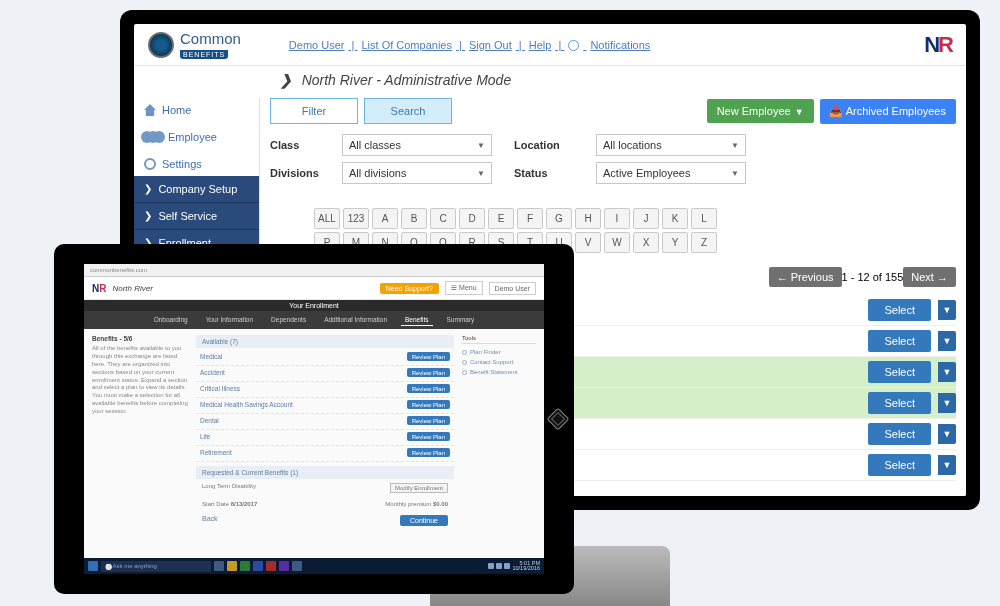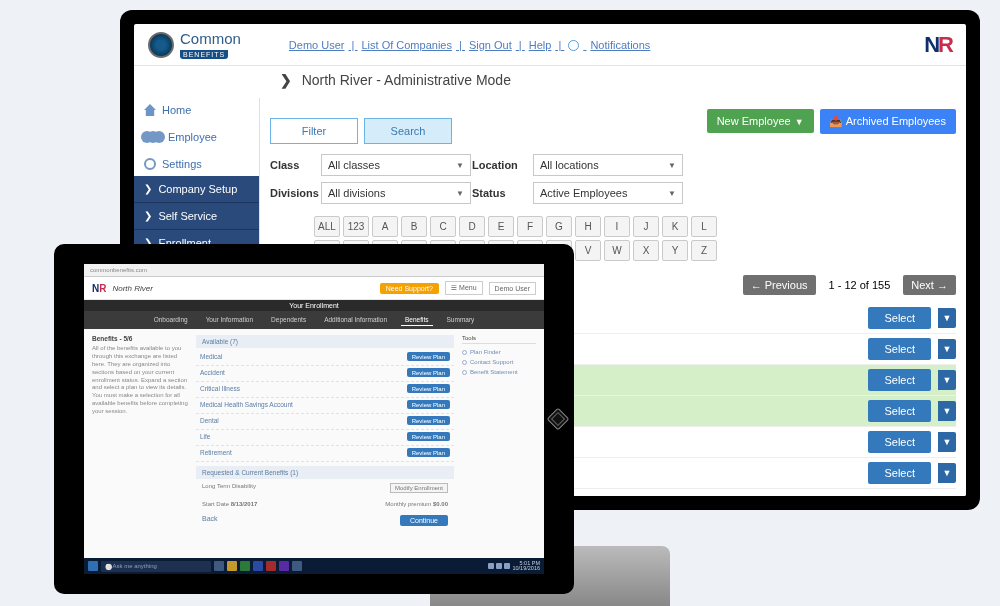--- a/index.html
+++ b/index.html
@@ -14,50 +14,50 @@
   .hdr { display:flex; align-items:center; padding:6px 14px; border-bottom:1px solid #e4e4e4; font-size:11px; color:#3a7ab5; }
   .logo-img { width:26px; height:26px; border-radius:50%; background:radial-gradient(circle,#155a8a 30%,#0a3a5c 70%); margin-right:6px; border:2px solid #6c6c6c;}
   .common { color:#2f5d8b; font-size:15px; font-weight:normal; margin-right:24px; }
   .common-ben { display:inline-block; font-size:7px; color:#fff; background:#164f86; padding:1px 3px; border-radius:0 0 3px 3px; letter-spacing:1px;}
   .top-links span { margin:0 4px; cursor:pointer; }
   .top-links { color:#4f7dc0; }
   .notif-bubble { display:inline-block; width:11px; height:11px; border:1.5px solid #4f9fd8; border-radius:50%; margin-right:3px; position:relative; top:2px;}
   .nr-logo { margin-left:auto; font-weight:900; font-size:22px; letter-spacing:-2px; }
   .nr-logo .n { color:#0e2f6c; }
   .nr-logo .r { color:#c82c4e; }
-  .breadcrumb { padding:6px 20px 10px 146px; font-size:14px; color:#444; }
+  .breadcrumb { padding:6px 20px 10px 146px; font-size:14px; color:#444;font-style:italic; }
   .breadcrumb .chev { font-weight:bold; margin-right:6px; }
 
   
   .desk-body { display:flex; height:calc(100% - 70px); }
   .sidebar { width:126px; background:#fff; border-right:1px solid #e0e0e0; font-size:11px; }
   .side-light { padding:6px 10px; color:#3d6fae; cursor:pointer; display:flex; align-items:center; gap:6px;}
   .side-light .ic { width:12px; height:12px; display:inline-block; }
   .ic-home { background:linear-gradient(#6d94c6,#6d94c6); clip-path:polygon(50% 0,100% 50%,85% 50%,85% 100%,15% 100%,15% 50%,0 50%);}
   .ic-emp { border-radius:50%; background:#7498c5; box-shadow:6px 0 #7498c5,-6px 0 #7498c5; width:6px;height:6px;margin:3px;}
   .ic-gear { width:10px;height:10px;border-radius:50%;border:2px solid #7498c5; }
   .side-dark { background:#2a4a7b; color:#fff; padding:7px 10px; border-bottom:1px solid #1c3660; cursor:pointer; }
   .side-dark .chev { float:left; margin-right:6px; font-size:10px;}
 
   .content { flex:1; padding:0 10px; background:#fff;}
   .tabs-row { display:flex; align-items:center; gap:6px; }
-  .tab { width:88px; text-align:center; padding:6px 0; font-size:11px; border:1px solid #6cb3e6; color:#3a7ab5; background:#fff; cursor:pointer;margin-top:20px;}
+  .tab { width:88px; text-align:center; padding:6px 0; font-size:11px; border:1px solid #6cb3e6; color:#3a7ab5; background:#fff; cursor:pointer;}
   .tab.active { background:#d5ecfb; }
   .btn-green { background:#4fa350; color:#fff; border:none; padding:6px 10px; font-size:11px; border-radius:2px; cursor:pointer; }
   .btn-blue { background:#3b82f6; color:#fff; border:none; padding:6px 10px; font-size:11px; border-radius:2px; cursor:pointer; }
   .caret { font-size:9px; margin-left:4px; }
 
-  .filters { margin-top:10px; font-size:11px; color:#333; display:grid; grid-template-columns:50px 150px 60px 150px; gap:6px 1px; align-items:center;}
+  .filters { margin-top:10px; font-size:11px; color:#333; display:grid; grid-template-columns:50px 150px 60px 150px; gap:6px 22px; align-items:center;}
   .sel { border:1px solid #c8c8c8; padding:4px 6px; font-size:11px; background:#fff; display:flex; justify-content:space-between; align-items:center; cursor:pointer;}
   .sel .dar { font-size:8px; color:#666; }
 
-  .alpha { margin-top:12px; display:flex; flex-wrap:wrap; gap:3px; padding-left:44px; max-width:460px;}
+  .alpha { margin-top:24px; display:flex; flex-wrap:wrap; gap:3px; padding-left:44px; max-width:460px;}
   .alpha span { min-width:26px; text-align:center; padding:4px 0; border:1px solid #cacaca; background:#f4f4f4; font-size:10px; color:#555; border-radius:2px; cursor:pointer;}
 
-  .paging { display:flex; justify-content:flex-end; align-items:center; gap:13px; margin-top:14px; font-size:11px;}
+  .paging { display:flex; justify-content:flex-end; align-items:center; gap:0; margin-top:14px; font-size:11px;}
   .pg-btn { background:#707070; color:#fff; padding:4px 8px; border:none; border-radius:2px; font-size:11px; cursor:pointer;}
 
   .emp-list { margin-top:8px; }
   .emp-row { display:flex; align-items:center; gap:6px; padding:3px 0; border-bottom:1px solid #eee;}
   .emp-row.highlight { background:#d5f0c8; }
   .edge-btn { width:24px; height:24px; background:#3479bc; border-radius:2px; display:flex; align-items:center; justify-content:center; color:#fff; font-size:9px; cursor:pointer;}
   .chk { width:12px; height:12px; border:1px solid #999; cursor:pointer; display:flex; align-items:center; justify-content:center; font-size:9px; color:#555;}
   .emp-name { flex:1; font-size:11px; color:#333; padding-left:4px;}
   .select-btn { background:#3479bc; color:#fff; border:none; padding:5px 16px; font-size:11px; border-radius:2px; cursor:pointer;}
   .select-dd { width:18px; background:#2b68a5; color:#fff; text-align:center; font-size:9px; padding:5px 0; border-radius:0 2px 2px 0; cursor:pointer; margin-left:1px;}

